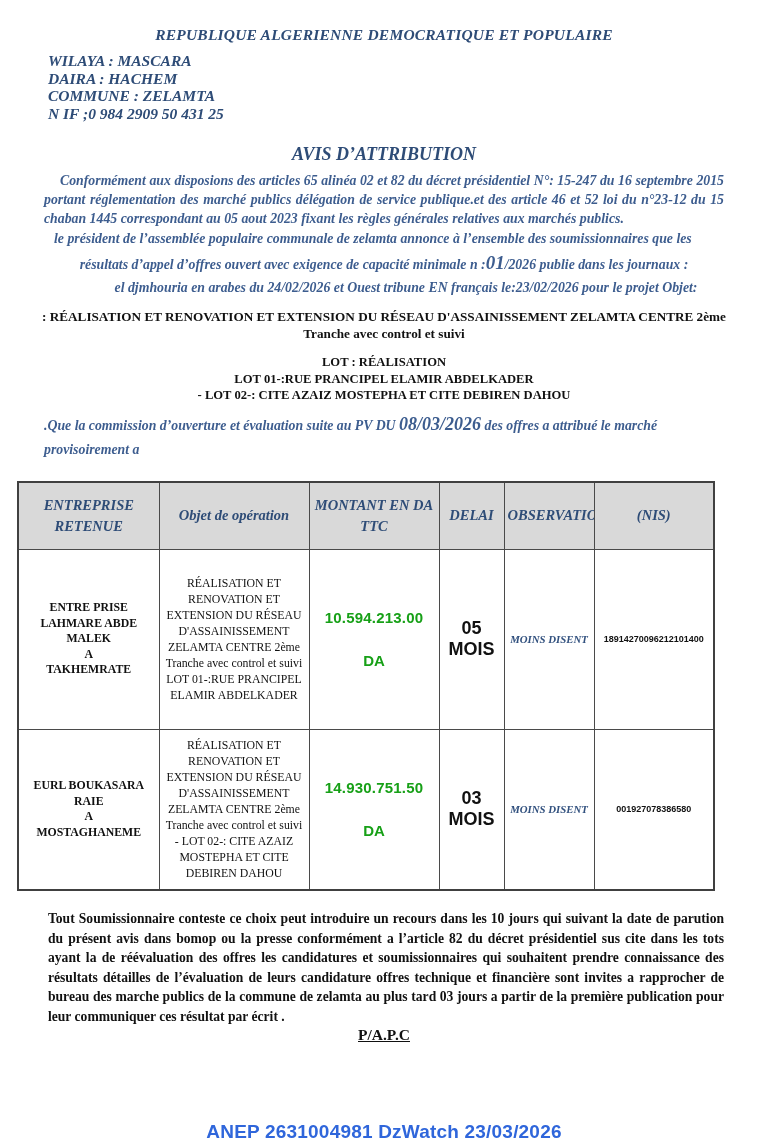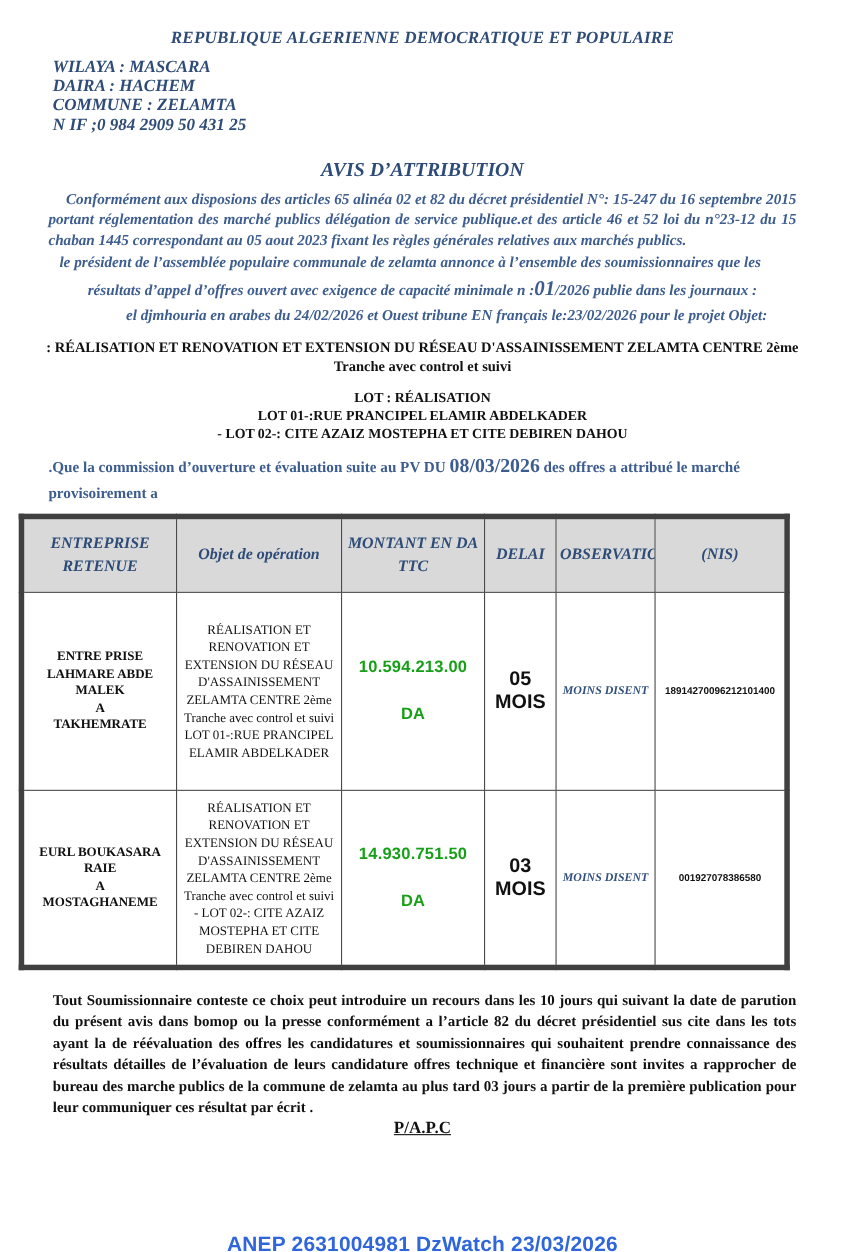--- a/index.html
+++ b/index.html
@@ -27,27 +27,27 @@
   .intro4{margin:2px 0 0 0;text-align:center;font-style:italic;font-weight:bold;
           font-size:13.8px;line-height:20px;color:#3d5d8f;padding-left:44px;}
 
   
   .object-line{margin:10px 30px 0 30px;text-align:center;font-weight:bold;
                font-size:13.2px;line-height:17px;color:#111;}
   .lot-block{margin-top:12px;text-align:center;font-weight:bold;font-size:12.6px;
              line-height:16.5px;color:#111;}
 
   
-  .commission{margin:8px 30px 0 44px;font-weight:bold;
+  .commission{margin:8px 30px 0 44px;font-style:italic;font-weight:bold;
               font-size:13.8px;line-height:24px;color:#3d5d8f;}
   .commission .bigdate{font-size:18px;}
 
   
-  table.award{border-collapse:collapse;margin:6px 0 0 17px;width:696px;
-              border:5px solid #404040;table-layout:fixed;}
+  table.award{border-collapse:collapse;margin:19px 0 0 17px;width:696px;
+              border:2px solid #404040;table-layout:fixed;}
   table.award th,table.award td{border:1px solid #4a4a4a;vertical-align:middle;
               text-align:center;padding:2px 3px;overflow:hidden;}
   table.award thead th{background:#d9d9d9;color:#2e4c77;font-style:italic;font-weight:bold;
               font-size:14.5px;line-height:21px;height:62px;}
   th.th-observation{font-size:10.5px;}
   th.th-nis{font-size:15px;}
   .row1{height:180px;}
   .row2{height:161px;}
   td.td-ent{font-weight:bold;font-size:11.8px;line-height:15.5px;white-space:pre-line;color:#111;}
   td.td-obj{font-size:11.8px;line-height:16px;color:#111;padding:3px 4px;}

